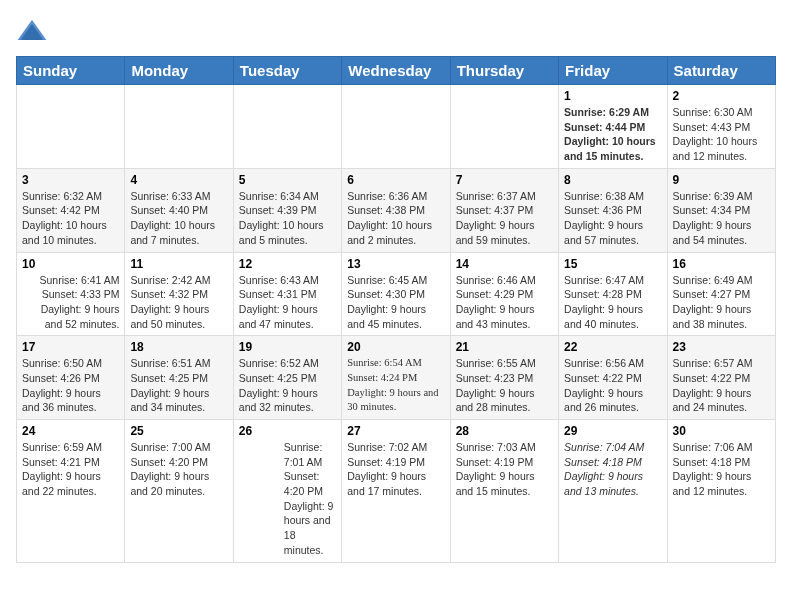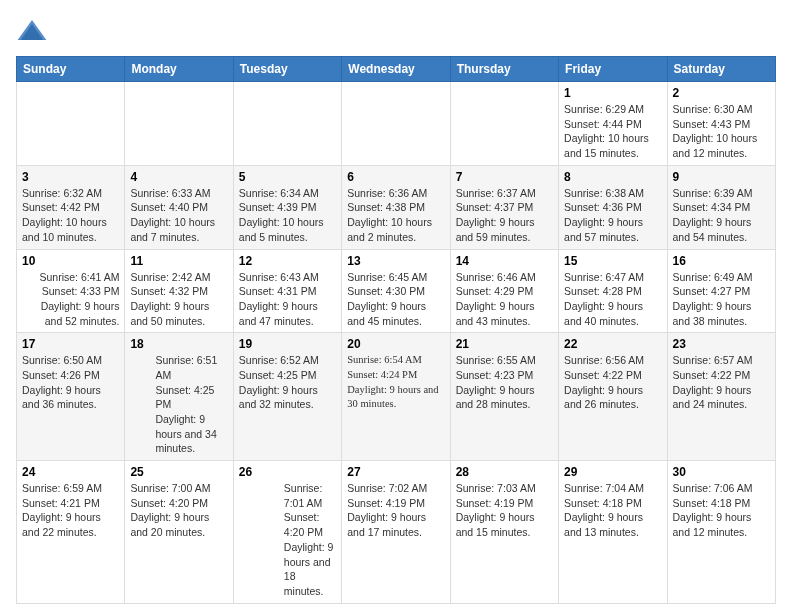--- a/index.html
+++ b/index.html
@@ -47,21 +47,21 @@
     .calendar {
       width: 100%;
       border-collapse: collapse;
       font-size: 11px;
     }
     .calendar th {
       background-color: #3a7abf;
       color: #fff;
       text-align: left;
       padding: 5px 6px;
-      font-size: 12px;
+      font-size: 15px;
       border: 1px solid #2e6aaa;
     }
     .calendar td {
       vertical-align: top;
       padding: 4px 5px;
       border: 1px solid #ddd;
       width: calc(100% / 7);
       min-height: 80px;
       height: 80px;
     }
@@ -119,21 +119,21 @@
   </thead>
   <tbody id="calendar-body">
   <tr>
         <td class="empty-cell"></td>
         <td class="empty-cell"></td>
         <td class="empty-cell"></td>
         <td class="empty-cell"></td>
         <td class="empty-cell"></td>
         <td>
           <div class="day-number">1</div>
-          <div class="day-info" style="white-space: pre-line;">Sunrise: 6:29 AM
+          <div class="day-info" style="white-space: pre-line; font-weight: bold;">Sunrise: 6:29 AM
 Sunset: 4:44 PM
 Daylight: 10 hours and 15 minutes.</div>
         </td>
         <td>
           <div class="day-number">2</div>
           <div class="day-info" style="white-space: pre-line;">Sunrise: 6:30 AM
 Sunset: 4:43 PM
 Daylight: 10 hours and 12 minutes.</div>
         </td>
       </tr>
@@ -227,21 +227,21 @@
       </tr>
       <tr>
         <td>
           <div class="day-number">17</div>
           <div class="day-info" style="white-space: pre-line;">Sunrise: 6:50 AM
 Sunset: 4:26 PM
 Daylight: 9 hours and 36 minutes.</div>
         </td>
         <td>
           <div class="day-number">18</div>
-          <div class="day-info" style="white-space: pre-line; margin-left: 25px;">Sunrise: 6:51 AM
+          <div class="day-info" style="white-space: pre-line;">Sunrise: 6:51 AM
 Sunset: 4:25 PM
 Daylight: 9 hours and 34 minutes.</div>
         </td>
         <td>
           <div class="day-number">19</div>
           <div class="day-info" style="white-space: pre-line;">Sunrise: 6:52 AM
 Sunset: 4:25 PM
 Daylight: 9 hours and 32 minutes.</div>
         </td>
         <td>
@@ -295,21 +295,21 @@
 Daylight: 9 hours and 17 minutes.</div>
         </td>
         <td>
           <div class="day-number">28</div>
           <div class="day-info" style="white-space: pre-line;">Sunrise: 7:03 AM
 Sunset: 4:19 PM
 Daylight: 9 hours and 15 minutes.</div>
         </td>
         <td>
           <div class="day-number">29</div>
-          <div class="day-info" style="white-space: pre-line;">Sunrise: 7:04 AM
+          <div class="day-info" style="white-space: pre-line; font-style: italic;">Sunrise: 7:04 AM
 Sunset: 4:18 PM
 Daylight: 9 hours and 13 minutes.</div>
         </td>
         <td>
           <div class="day-number">30</div>
           <div class="day-info" style="white-space: pre-line;">Sunrise: 7:06 AM
 Sunset: 4:18 PM
 Daylight: 9 hours and 12 minutes.</div>
         </td>
       </tr>

